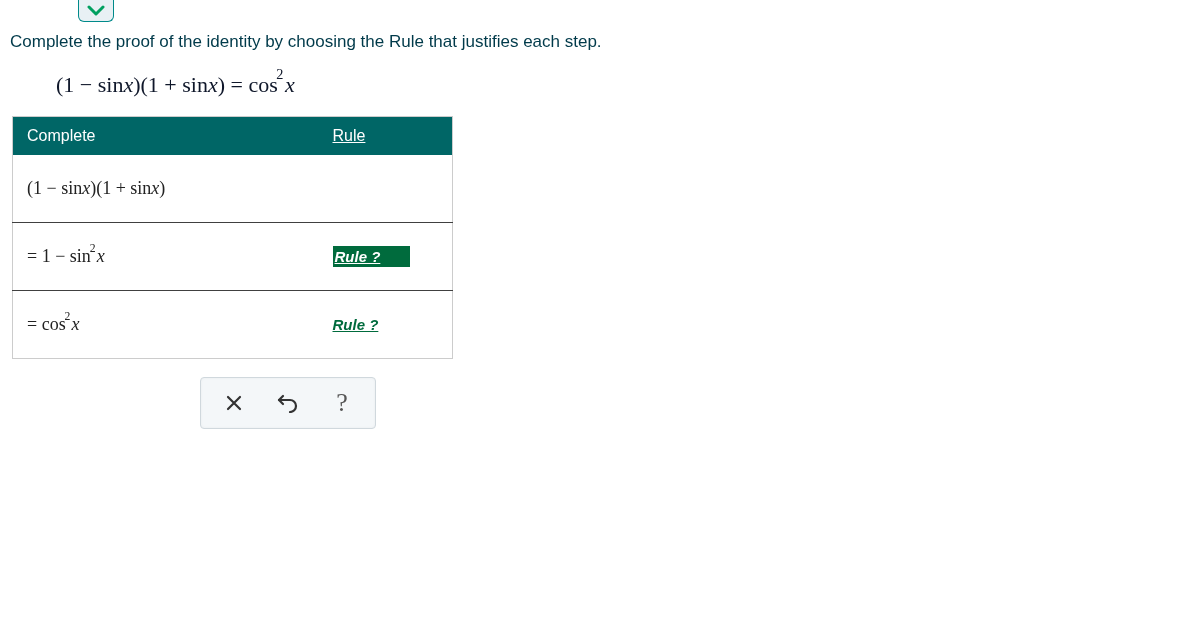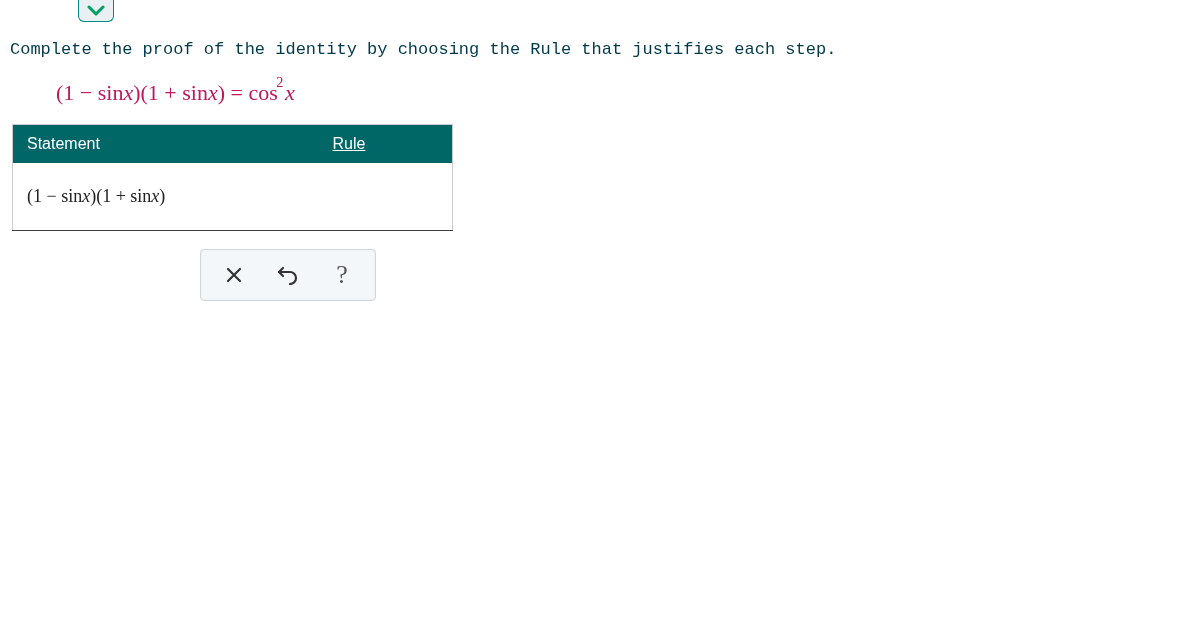--- a/index.html
+++ b/index.html
@@ -21,26 +21,26 @@
     background: #e8f0f4;
     border: 1px solid #008a8a;
     border-top: none;
     border-radius: 0 0 6px 6px;
     display: flex;
     align-items: center;
     justify-content: center;
   }
   .top-toggle svg { display: block; }
   .content { padding: 30px 10px 10px 10px; }
-  .instr { margin: 8px 0 18px 0; line-height: 1.4; font-family: Liberation Mono, monospace; }
+  .instr { margin: 0 0 18px 0; line-height: 1.4; }
   .identity {
     font-family: "Times New Roman", Times, serif;
     font-size: 22px;
     margin: 0 0 18px 46px;
-    color: #be185d;
+    color: #0f172a;
   }
   .instr2 { margin: 0 0 60px 0; line-height: 1.4; }
   .table {
     border-collapse: collapse;
     border: 1px solid #ccc;
     margin-left: 2px;
   }
   .table th {
     background: #006666;
     color: #fff;
@@ -112,30 +112,46 @@
   <p class="instr">Complete the proof of the identity by choosing the Rule that justifies each step.</p>
 
   <div class="identity">
     <span class="math-frag">(1 − sin<span style="font-style:italic">x</span>)(1 + sin<span style="font-style:italic">x</span>) = cos<span class="sup">2</span><span style="font-style:italic">x</span></span>
   </div>
 
 
   <table class="table">
     <thead>
       <tr>
-        <th class="col-stmt">Statement</th>
+        <th class="col-stmt">Complete</th>
         <th class="col-rule">Rule</th>
       </tr>
     </thead>
     <tbody>
       <tr>
         <td>
           <span class="math-frag">(1 − sin<span style="font-style:italic">x</span>)(1 + sin<span style="font-style:italic">x</span>)</span>
         </td>
         <td></td>
+      </tr>
+      <tr>
+        <td>
+          <span class="math-frag">= 1 − sin<span class="sup">2</span><span style="font-style:italic">x</span></span>
+        </td>
+        <td>
+          <span class="rule-link selected">Rule ?</span>
+        </td>
+      </tr>
+      <tr>
+        <td style="border-bottom:none">
+          <span class="math-frag">= cos<span class="sup">2</span><span style="font-style:italic">x</span></span>
+        </td>
+        <td style="border-bottom:none">
+          <span class="rule-link">Rule ?</span>
+        </td>
       </tr>
     </tbody>
   </table>
 
   <div class="toolbar">
     <div class="tool-btn">
       <svg width="18" height="18" viewBox="0 0 18 18">
         <path d="M3 3 L15 15 M15 3 L3 15" stroke="#333" stroke-width="2.2" stroke-linecap="round"></path>
       </svg>
     </div>

